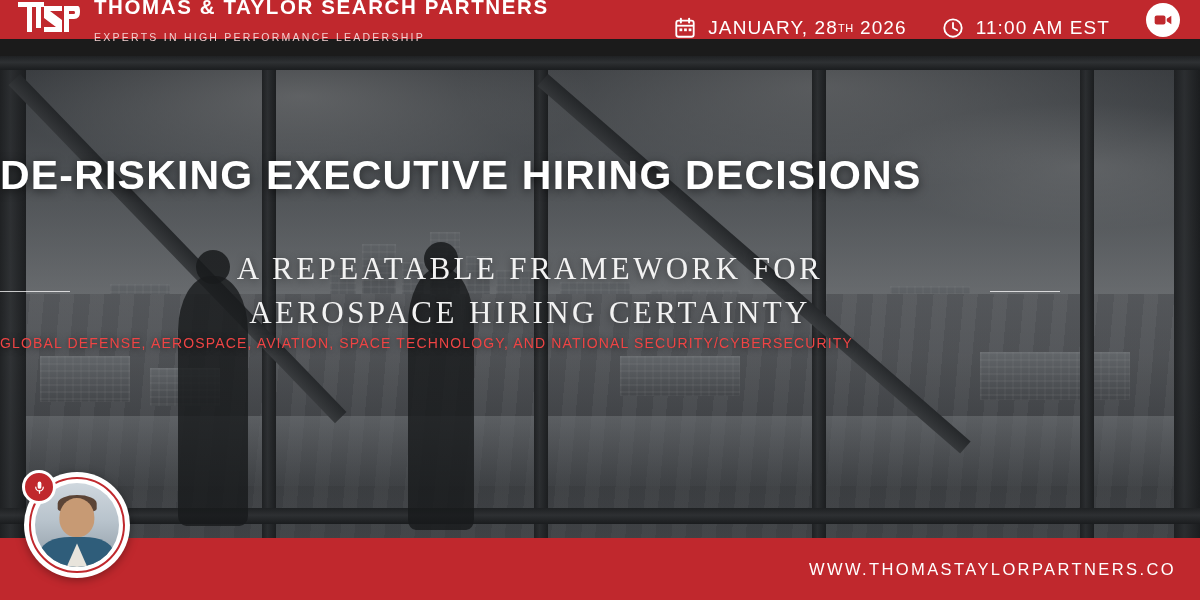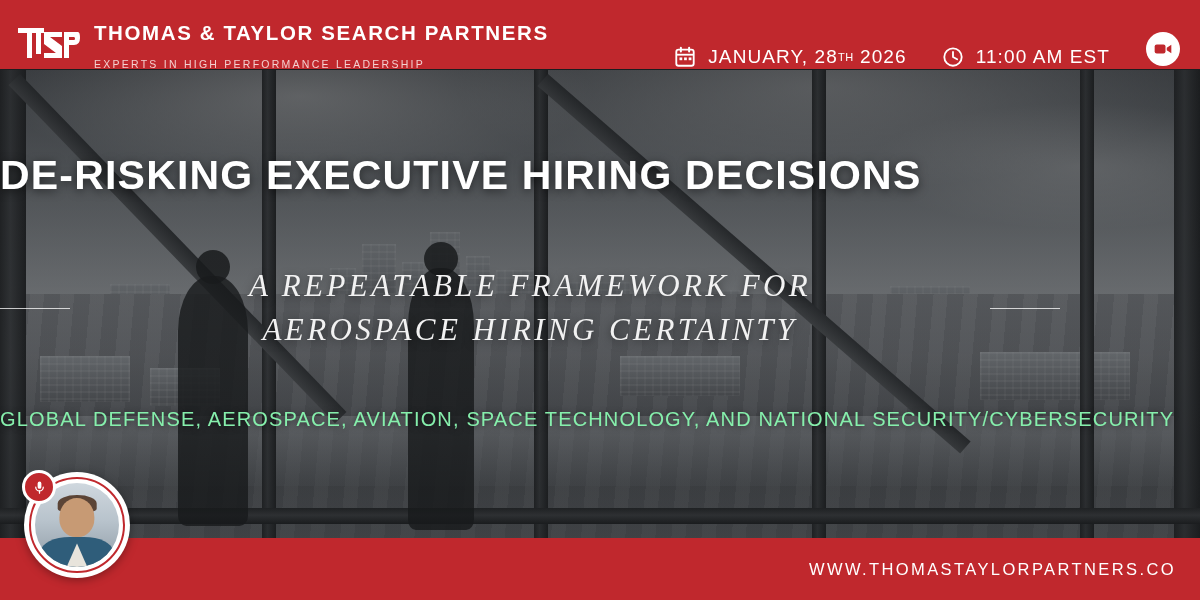--- a/index.html
+++ b/index.html
@@ -11,23 +11,23 @@
   }
   .poster {
     position: relative;
     width: 1200px; height: 600px;
     overflow: hidden;
   }
 
   
   .topbar {
     position: absolute; top: 0; left: 0;
-    width: 1200px; height: 69px;
+    width: 1200px; height: 39px;
     background: #c0282d;
-    display: flex; align-items: flex-end;
+    display: flex; align-items: center;
     z-index: 5;
   }
   .logo-block {
     display: flex; align-items: center;
     padding-left: 18px;
   }
   .logo-mark {
     width: 62px; height: 40px;
     position: relative;
     flex: 0 0 auto;
@@ -165,44 +165,42 @@
   .headline {
     color: #ffffff;
     font-size: 41px;
     font-weight: bold;
     letter-spacing: 1.2px;
     text-align: center;
     text-shadow: 0 2px 10px rgba(0,0,0,0.55);
     white-space: nowrap;
   }
   .sub-wrap {
-    margin-top: 65px;
+    margin-top: 48px;
     display: flex; align-items: center; justify-content: center;
     width: 1060px;
-    font-style: italic;
   }
   .rule {
     height: 1px; background: rgba(255,255,255,0.75);
     flex: 0 0 70px;
   }
   .subhead {
     flex: 1 1 auto;
     text-align: center;
     color: #f2f2f2;
     font-family: "Liberation Serif", serif;
     font-size: 31px;
     letter-spacing: 3.4px;
     line-height: 1.42;
     text-shadow: 0 2px 8px rgba(0,0,0,0.5);
     padding: 0 12px;
   }
   .industries {
-    margin-top: 56px;
-    color: #86efac;
-    font-size: 20px;
+    color: #ef4444;
+    font-size: 14px;
     letter-spacing: 1.15px;
     text-align: center;
     text-shadow: 0 1px 6px rgba(0,0,0,0.6);
     white-space: nowrap;
   }
 
   
   .bottombar {
     position: absolute; left: 0; bottom: 0;
     width: 1200px; height: 62px;

